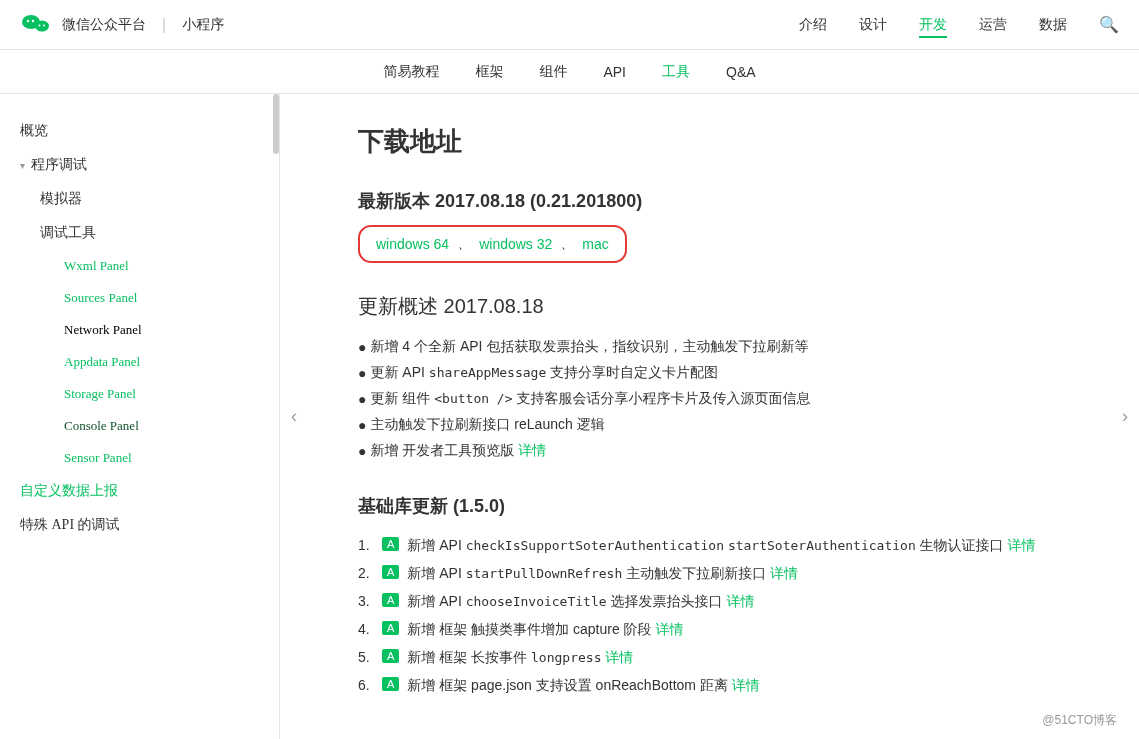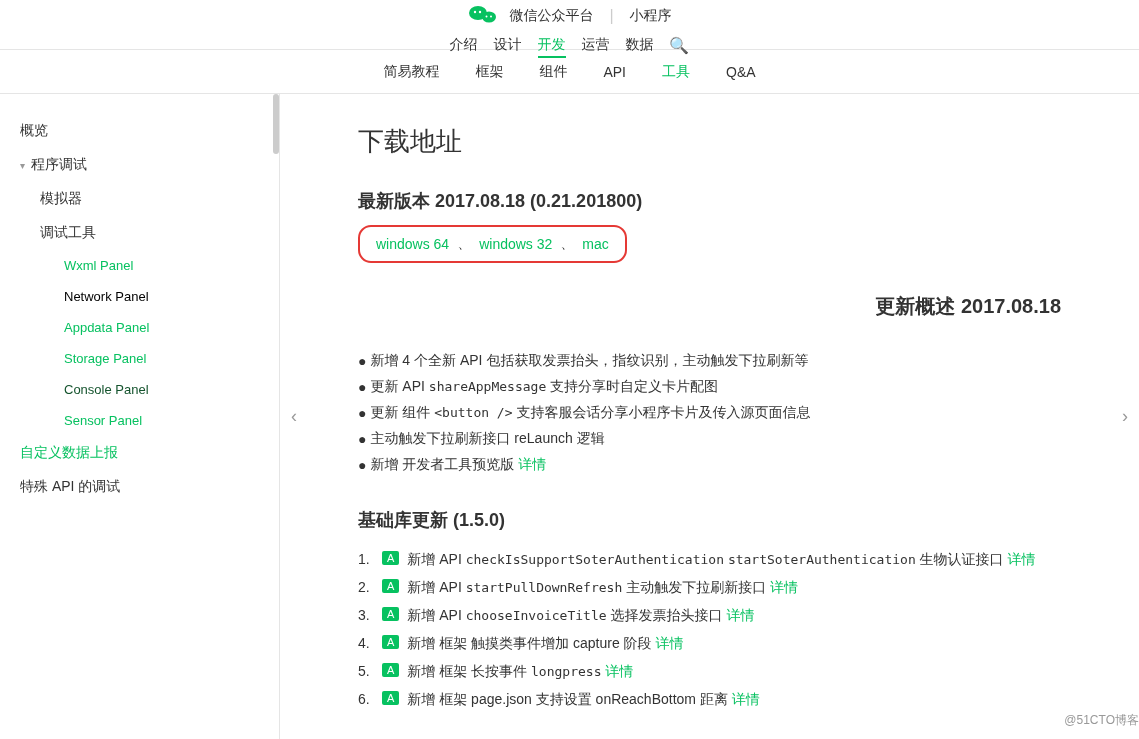--- a/index.html
+++ b/index.html
@@ -7,40 +7,39 @@
 
     
     .header {
       display: flex;
       align-items: center;
       justify-content: space-between;
       padding: 0 20px;
       height: 50px;
       border-bottom: 1px solid #e5e5e5;
       background: #fff;
-      flex-direction: column;
     }
     .header-left {
       display: flex;
       align-items: center;
       gap: 10px;
     }
     .logo-icon {
       width: 32px;
       height: 32px;
     }
     .header-divider {
       color: #ccc;
       font-size: 16px;
       margin: 0 6px;
     }
     .header-nav {
       display: flex;
       align-items: center;
-      gap: 16px;
+      gap: 32px;
     }
     .header-nav-item {
       font-size: 14px;
       color: #333;
       cursor: pointer;
       padding: 4px 0;
       text-decoration: none;
     }
     .header-nav-item.active {
       color: #07c160;
@@ -95,20 +94,21 @@
       width: 6px;
       height: 60px;
       background: #ccc;
       border-radius: 3px;
     }
     .sidebar-item {
       padding: 8px 20px;
       font-size: 14px;
       cursor: pointer;
       color: #333;
+      font-family: Liberation Serif, serif;
     }
     .sidebar-item.active { color: #07c160; }
     .sidebar-item.indent1 { padding-left: 40px; }
     .sidebar-item.indent2 { padding-left: 64px; font-size: 13px; }
     .sidebar-group-header {
       display: flex;
       align-items: center;
       gap: 6px;
       padding: 8px 20px;
       font-size: 14px;
@@ -134,30 +134,29 @@
       min-width: 28px;
       background: #fff;
       border: none;
       cursor: pointer;
       color: #999;
       font-size: 18px;
     }
 
     h1.page-title {
       font-size: 26px;
-      font-weight: normal;
+      font-weight: bold;
       color: #333;
       margin-bottom: 30px;
     }
     h2.section-title {
       font-size: 20px;
-      font-weight: bold;
-      color: #333;
-      margin-bottom: 28px;
-      text-align: right;
+      font-weight: normal;
+      color: #333;
+      margin-bottom: 14px;
     }
     h3.sub-section-title {
       font-size: 18px;
       font-weight: bold;
       color: #333;
       margin-bottom: 14px;
     }
 
     .version-text {
       font-size: 18px;
@@ -228,21 +227,21 @@
     .li-text .inline-code {
       font-family: monospace;
       font-size: 13px;
       color: #333;
     }
 
     
     .watermark {
       position: fixed;
       bottom: 10px;
-      right: 0;
+      right: 22px;
       font-size: 12px;
       color: #999;
     }
   </style>
 </head>
 <body>
 
 <div class="header">
   <div class="header-left">
 
@@ -287,20 +286,21 @@
     <div class="sidebar-group-header">
       <span class="chevron">▾</span>
       <span>程序调试</span>
     </div>
 
     <div class="sidebar-item indent1">模拟器</div>
 
     <div class="sidebar-item indent1">调试工具</div>
 
     <div class="sidebar-item indent2" style="color:#07c160">Wxml Panel</div>
+    <div class="sidebar-item indent2 active">Sources Panel</div>
     <div class="sidebar-item indent2" style="color:#000000">Network Panel</div>
     <div class="sidebar-item indent2" style="color:#07c160">Appdata Panel</div>
     <div class="sidebar-item indent2" style="color:#07c160">Storage Panel</div>
     <div class="sidebar-item indent2" style="color:#14532d">Console Panel</div>
     <div class="sidebar-item indent2" style="color:#07c160">Sensor Panel</div>
 
     <div class="sidebar-item" style="color:#07c160">自定义数据上报</div>
     <div class="sidebar-item">特殊 API 的调试</div>
   </div>
 

